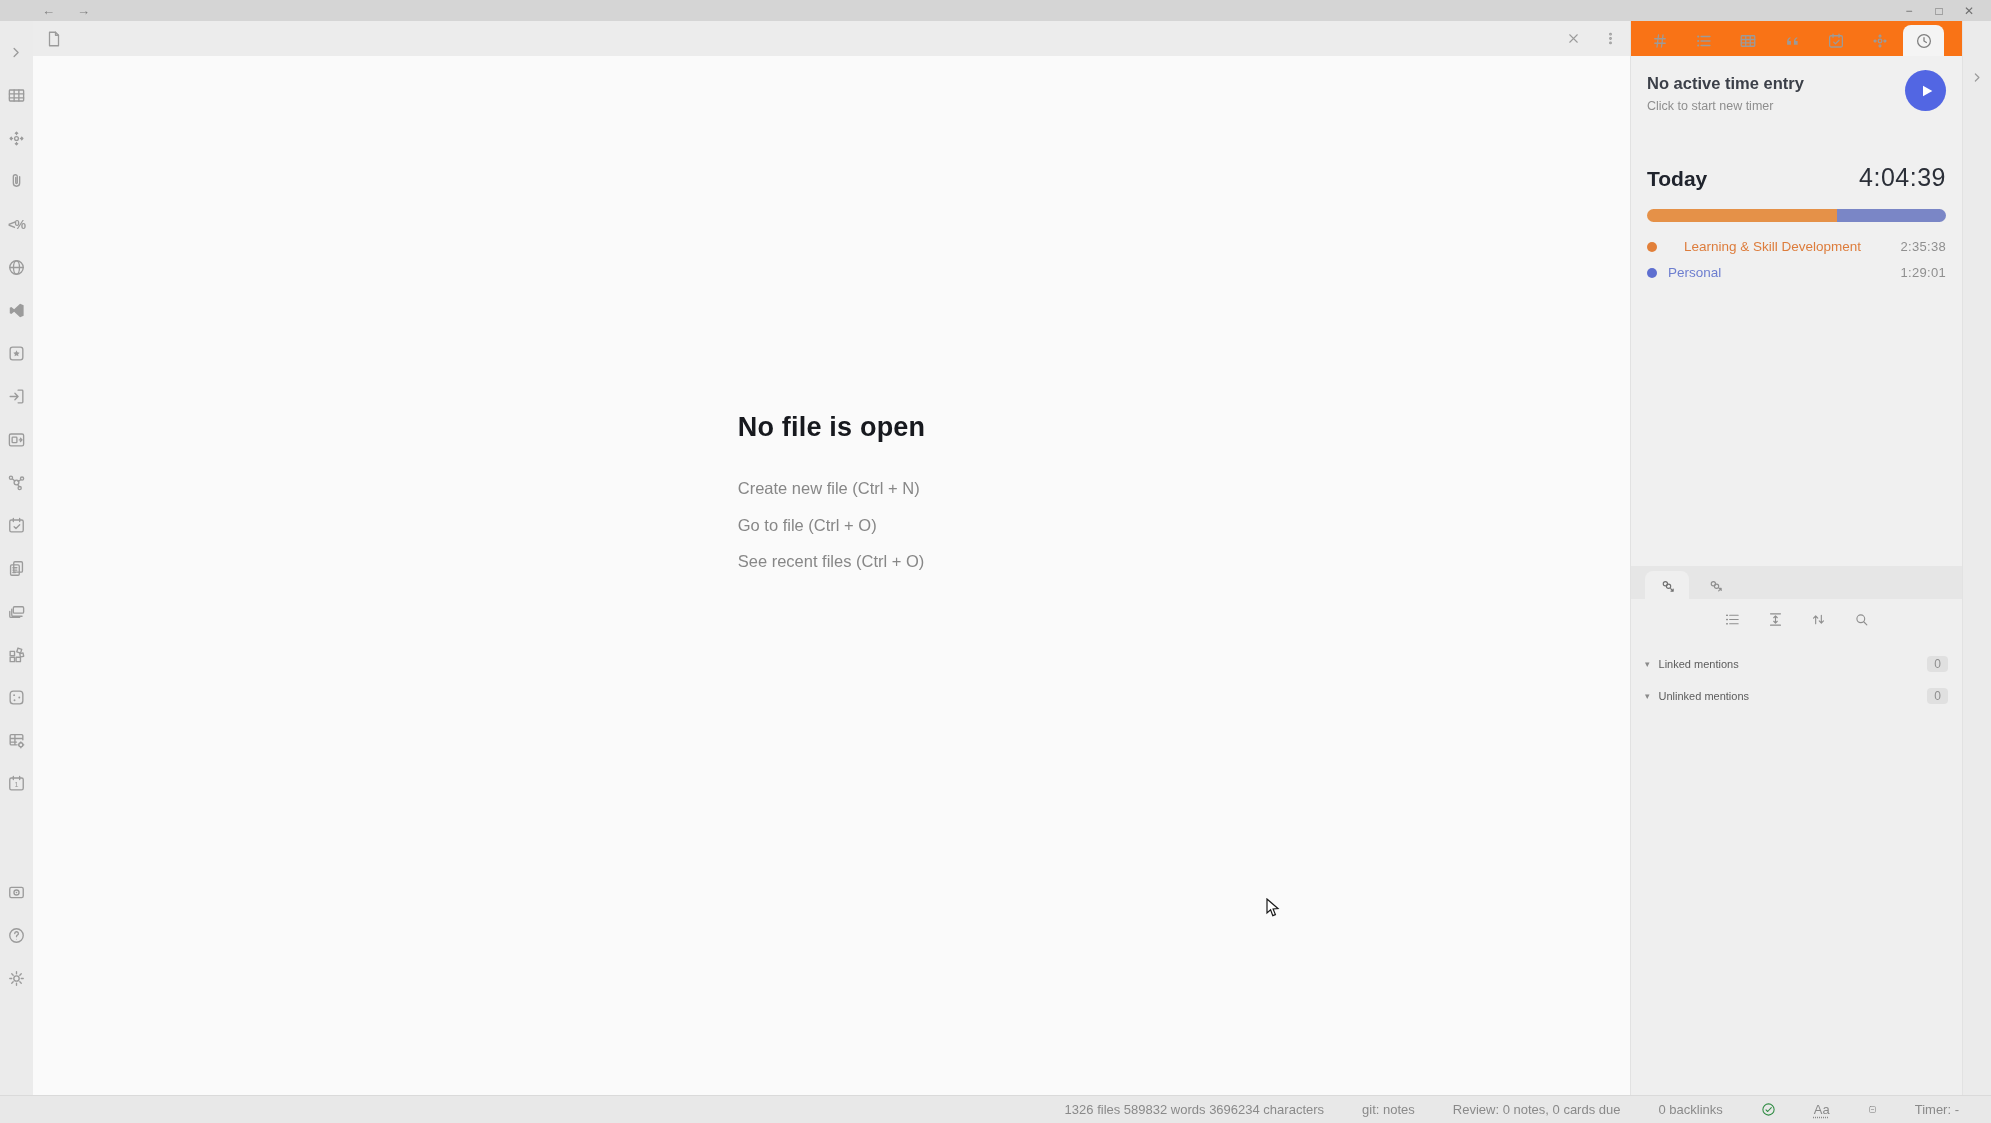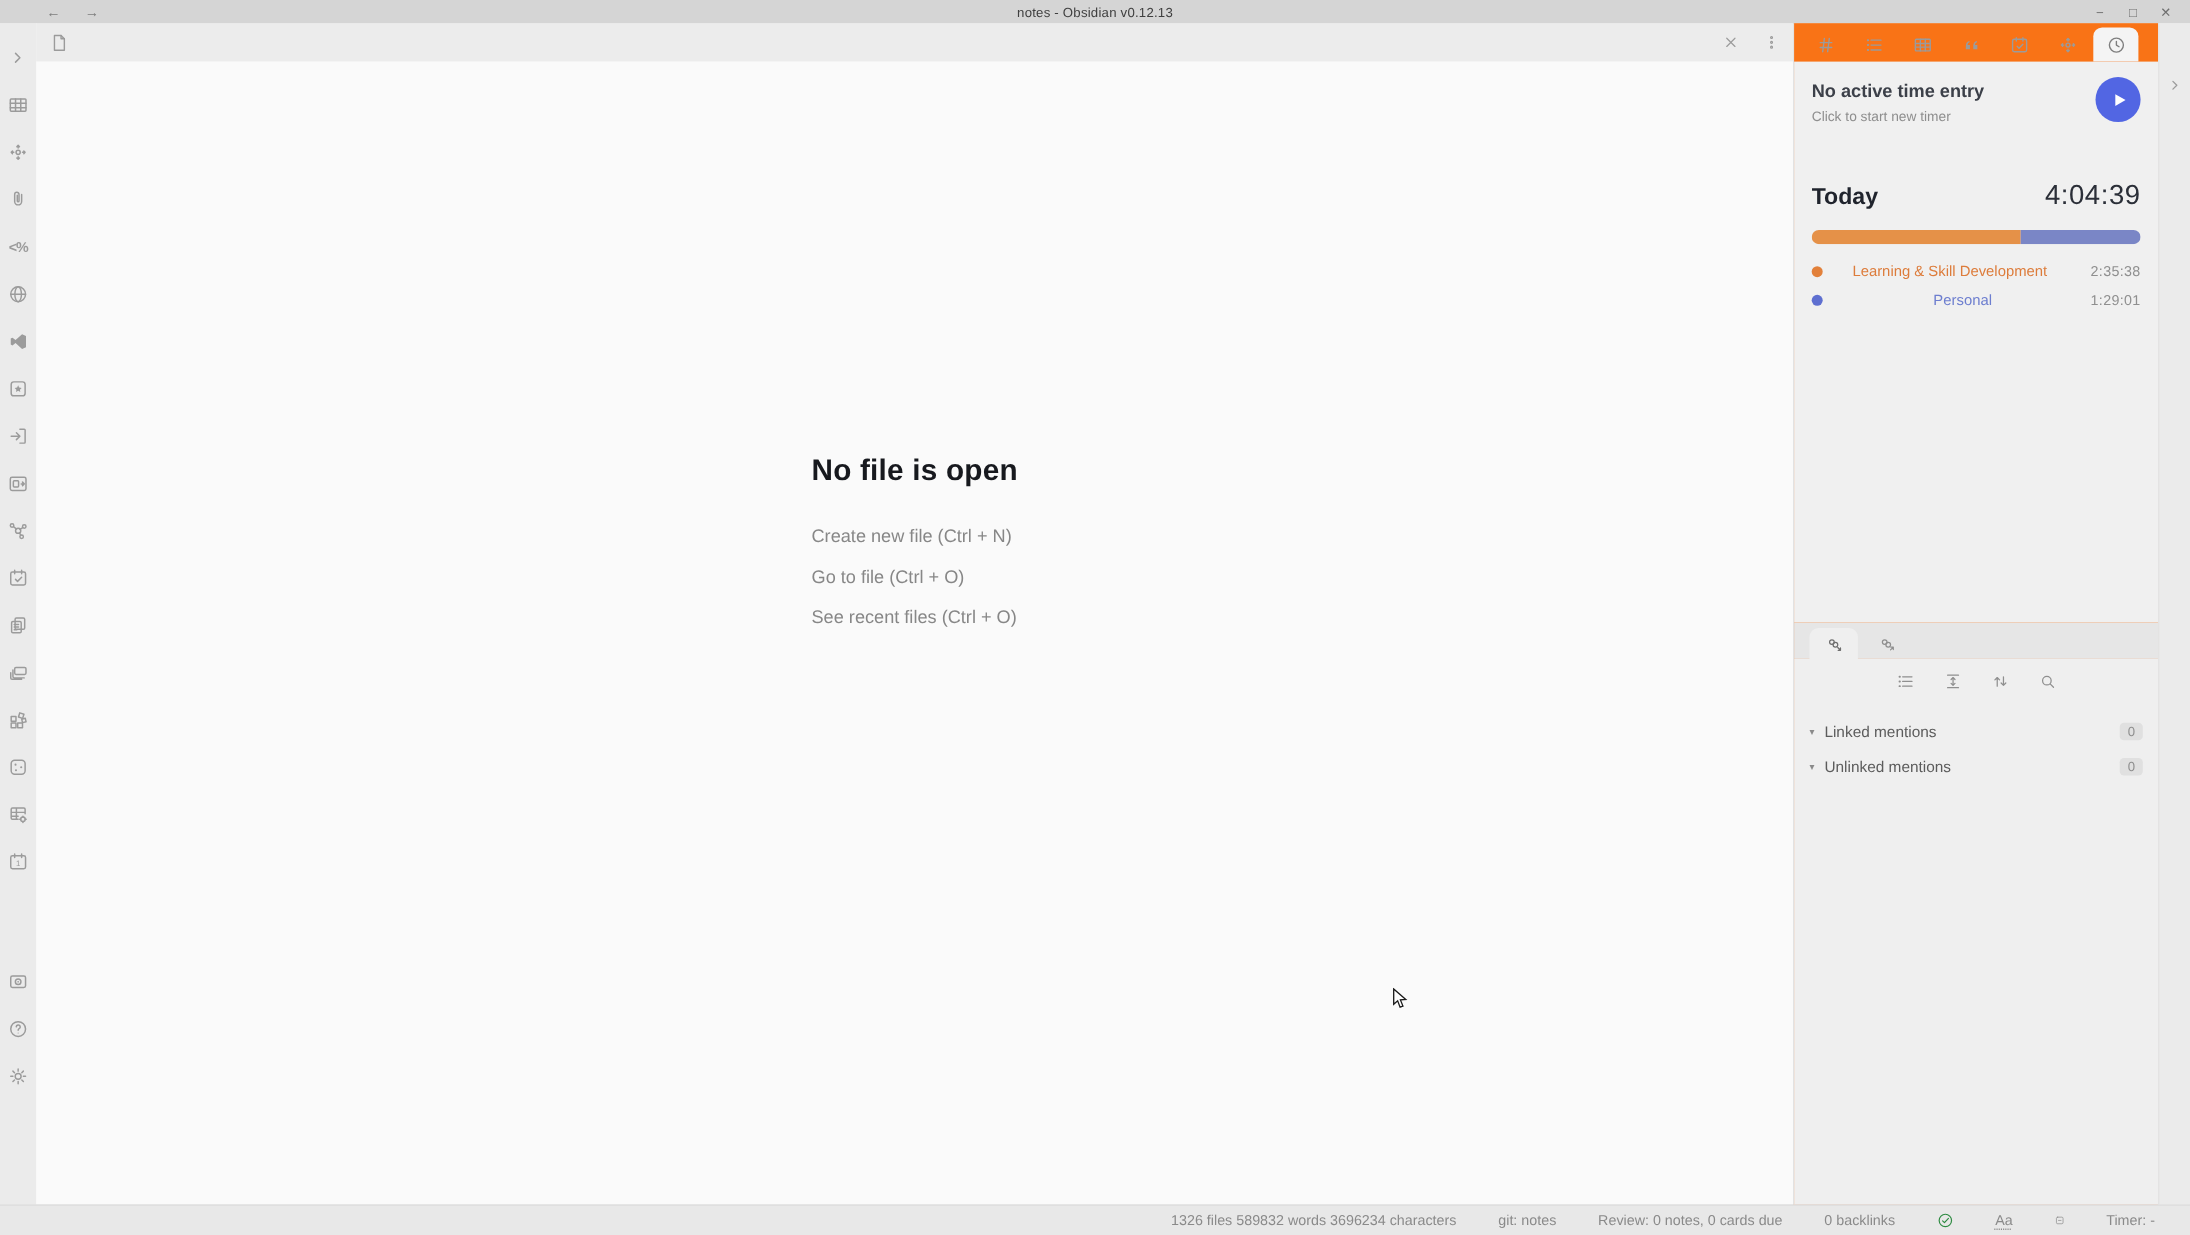--- a/index.html
+++ b/index.html
@@ -73,21 +73,21 @@
     color:#8f8f8f; border-radius:8px 8px 0 0; }
   .bl-tab svg { width:17px; height:17px; stroke:currentColor; fill:none; stroke-width:1.6;
     stroke-linecap:round; stroke-linejoin:round; }
   .bl-tab.active { background:#efefef; color:#6f6f6f; }
   .bl-body { flex:1; background:#efefef; padding-top:12px; }
   .bl-toolbar { display:flex; justify-content:center; gap:26px; color:#8f8f8f; margin-bottom:16px; }
   .bl-toolbar svg { width:17px; height:17px; stroke:currentColor; fill:none; stroke-width:1.6;
     stroke-linecap:round; stroke-linejoin:round; }
   .mention-row { display:flex; align-items:center; padding:8px 14px; cursor:pointer; }
   .mention-tri { font-size:9px; color:#8a8a8a; margin-right:9px; }
-  .mention-label { font-size:14px; color:#5c5c5c; flex:1; }
+  .mention-label { font-size:11px; color:#5c5c5c; flex:1; }
   .mention-badge { background:#e0e0e0; border-radius:4px; padding:1px 7px; font-size:12px; color:#8f8f8f; }
 
   
   .right-strip { width:29px; background:#ebebeb; flex:0 0 auto; border-left:1px solid #e2e2e2;
     display:flex; flex-direction:column; align-items:center; padding-top:48px; }
 
   
   .statusbar { height:28px; background:#e8e8e8; border-top:1px solid #dadada; display:flex;
     align-items:center; justify-content:flex-end; gap:38px; padding-right:32px;
     font-size:13px; color:#8a8a8a; flex:0 0 auto; }
@@ -103,21 +103,20 @@
 </head>
 <body>
 
 <div class="page">
 
   <div class="titlebar">
     <div class="nav-arrows">
       <span class="arr">←</span>
       <span class="arr">→</span>
     </div>
-    <div class="tb-title">notes - Obsidian v0.12.13</div>
     <div class="win-controls">
       <span>−</span>
       <span>□</span>
       <span>✕</span>
     </div>
   </div>
 
   <div class="app">
 
     <div class="ribbon">
@@ -358,21 +357,21 @@
           <div class="seg" style="width: 36.4%; background: rgb(122, 134, 198);"></div>
         </div>
         <div class="legend">
           <div class="legend-row">
             <span class="legend-dot" style="background: rgb(226, 128, 58);"></span>
             <span class="legend-label" style="color: rgb(221, 124, 59); margin-left: 16px;">Learning &amp; Skill Development</span>
             <span class="legend-time">2:35:38</span>
           </div>
           <div class="legend-row">
             <span class="legend-dot" style="background: rgb(94, 111, 208);"></span>
-            <span class="legend-label" style="color: rgb(109, 126, 207); text-align: center;">Personal</span>
+            <span class="legend-label" style="color: rgb(109, 126, 207);">Personal</span>
             <span class="legend-time">1:29:01</span>
           </div>
         </div>
       </div>
 
       <div class="backlinks-panel">
         <div class="bl-tabs">
           <div class="bl-tab active">
             <svg viewBox="0 0 24 24">
                 <circle cx="9" cy="9.5" r="3"></circle>

